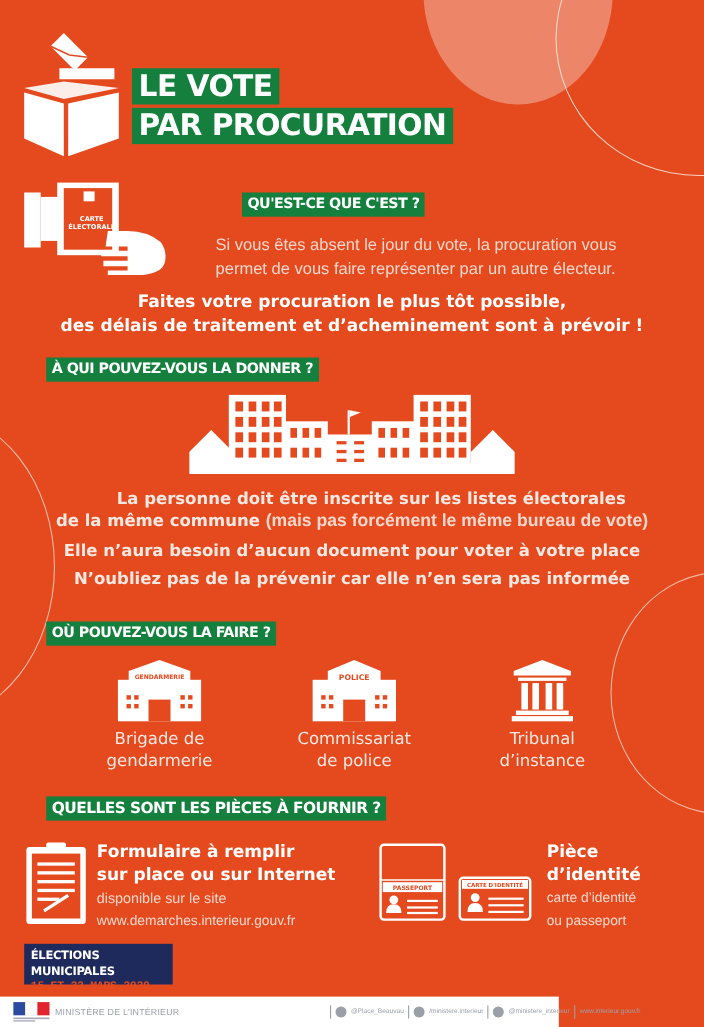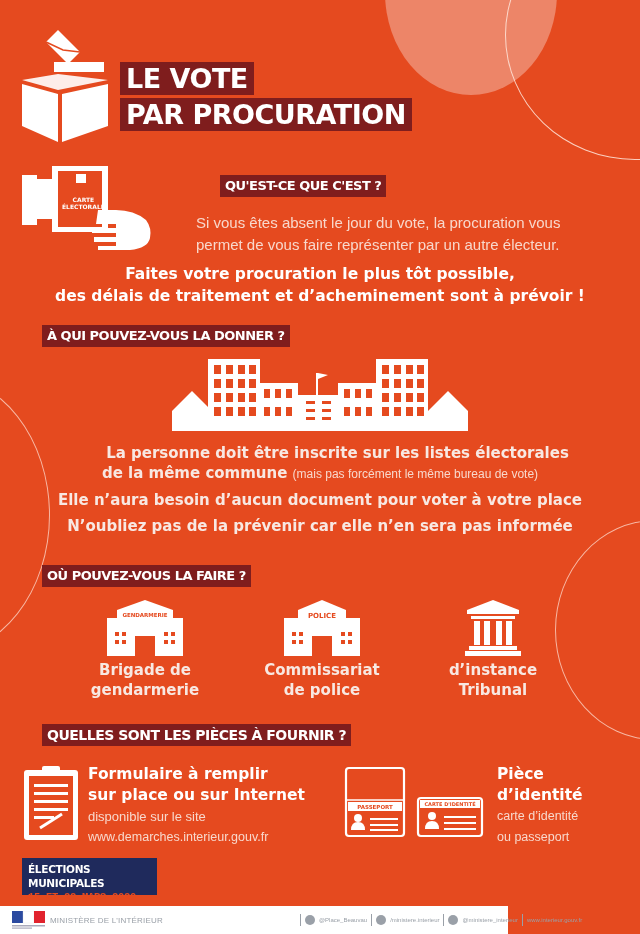--- a/index.html
+++ b/index.html
@@ -4,29 +4,29 @@
 <style>
   * { box-sizing: border-box; margin: 0; padding: 0; }
   html, body { width: 640px; height: 934px; overflow: hidden; }
   body { background: #e54a1f; font-family: "Liberation Sans", sans-serif; color: #fff; position: relative; }
   .deco { position: absolute; border-radius: 50%; pointer-events: none; }
   .deco-fill { left: 385px; top: -110px; width: 172px; height: 205px; background: rgba(255,255,255,0.33); }
   .deco-ring1 { left: 505px; top: -90px; width: 260px; height: 250px; border: 1.5px solid rgba(255,230,220,0.85); }
   .deco-ring2 { left: -170px; top: 375px; width: 220px; height: 280px; border: 1.5px solid rgba(255,230,220,0.7); }
   .deco-ring3 { left: 555px; top: 520px; width: 200px; height: 220px; border: 1.5px solid rgba(255,230,220,0.7); }
   .abs { position: absolute; }
-  .navy-tag { background: #7f1d1d; color: #fff; font-weight: bold; font-family: "DejaVu Sans", sans-serif; letter-spacing: -0.5px; display: inline-block; white-space: nowrap; }
+  .navy-tag { background: #15803d; color: #fff; font-weight: bold; font-family: "DejaVu Sans", sans-serif; letter-spacing: -0.5px; display: inline-block; white-space: nowrap; }
   .title-line { font-size: 27px; padding: 2px 6px 1px 6px; line-height: 30px; }
   .sec-tag { font-size: 13px; padding: 3px 5px; line-height: 16px; margin-left: 24px; }
   .light { color: #f8d8cc; font-size: 15px; line-height: 22px; }
   .bold-white { font-weight: bold; font-family: "DejaVu Sans", sans-serif; font-size: 15px; line-height: 22px; color: #fff; }
   .center { text-align: center; width: 640px; left: 0; }
-  .small-light { font-weight: normal; font-family: "Liberation Sans", sans-serif; font-size: 12px; color: #f8d8cc; }
+  .small-light { font-weight: bold; font-family: "Liberation Sans", sans-serif; font-size: 16px; color: #f8d8cc; }
   .place { text-align: center; width: 170px; }
-  .place .lbl { font-weight: bold; font-family: "DejaVu Sans", sans-serif; font-size: 15px; line-height: 20px; color: #f8e8e2; }
+  .place .lbl { font-weight: normal; font-family: "DejaVu Sans", sans-serif; font-size: 15px; line-height: 20px; color: #f8e8e2; }
   .footer { position: absolute; left: 0; top: 906px; width: 508px; height: 28px; background: #fff; }
   .footer-text { color: #9aa0a8; font-size: 8px; }
 </style>
 </head>
 <body>
 
 <div class="deco deco-fill"></div>
 <div class="deco deco-ring1"></div>
 <div class="deco deco-ring2"></div>
 <div class="deco deco-ring3"></div>
@@ -204,22 +204,22 @@
       <polygon points="2,10 28,0 54,10 54,14 2,14"></polygon>
       <rect x="6" y="16" width="44" height="3"></rect>
       <rect x="9" y="21" width="6" height="24"></rect>
       <rect x="19" y="21" width="6" height="24"></rect>
       <rect x="31" y="21" width="6" height="24"></rect>
       <rect x="41" y="21" width="6" height="24"></rect>
       <rect x="4" y="46" width="48" height="4"></rect>
       <rect x="0" y="51" width="56" height="5"></rect>
     </g>
   </svg>
+  <div class="lbl">Tribunal</div>
   <div class="lbl">d’instance</div>
-  <div class="lbl">Tribunal</div>
 </div>
 
 <div class="abs navy-tag sec-tag" style="left:18px;top:724px;font-size:14px;">QUELLES SONT LES PIÈCES À FOURNIR ?</div>
 
 <div class="abs" style="left:22px;top:764px;">
   <svg width="58" height="78" viewBox="0 0 58 78">
     <rect x="2" y="6" width="54" height="70" rx="3" fill="#fff"></rect>
     <rect x="7" y="12" width="44" height="59" fill="#e54a1f"></rect>
     <rect x="20" y="2" width="18" height="8" rx="2" fill="#fff"></rect>
     <g fill="#fff">

